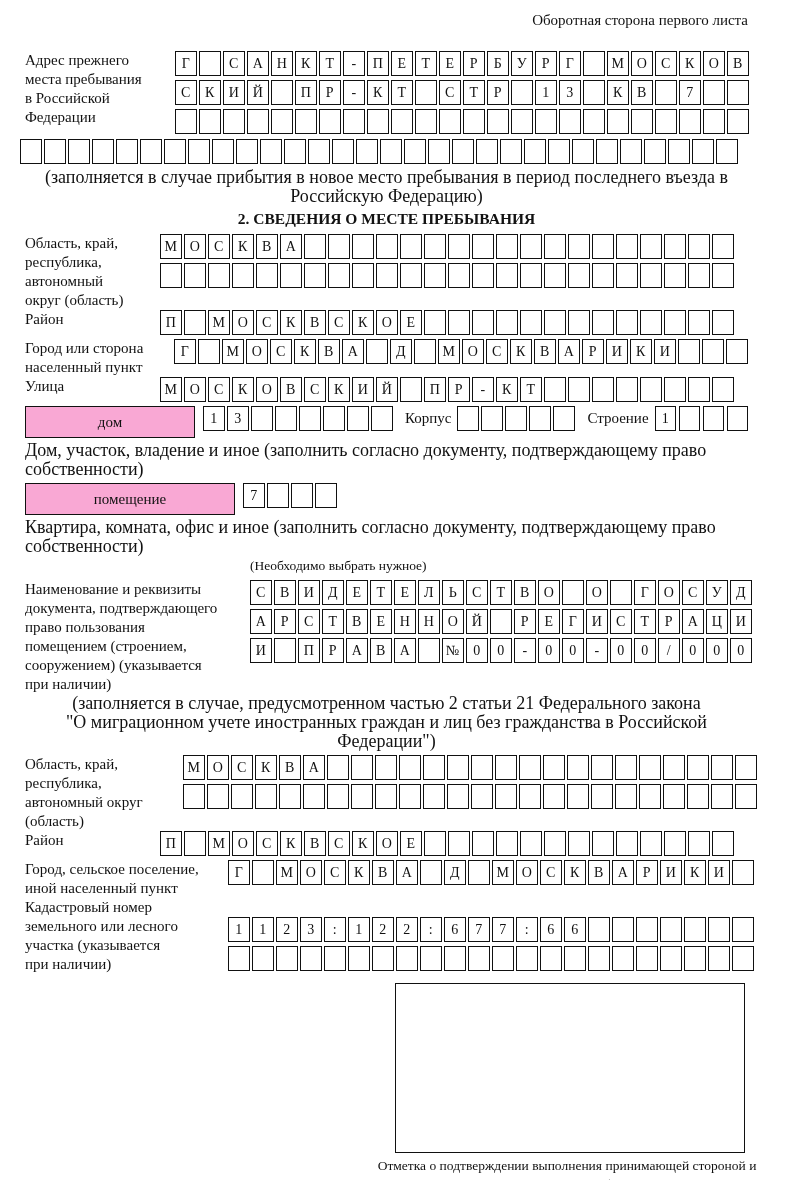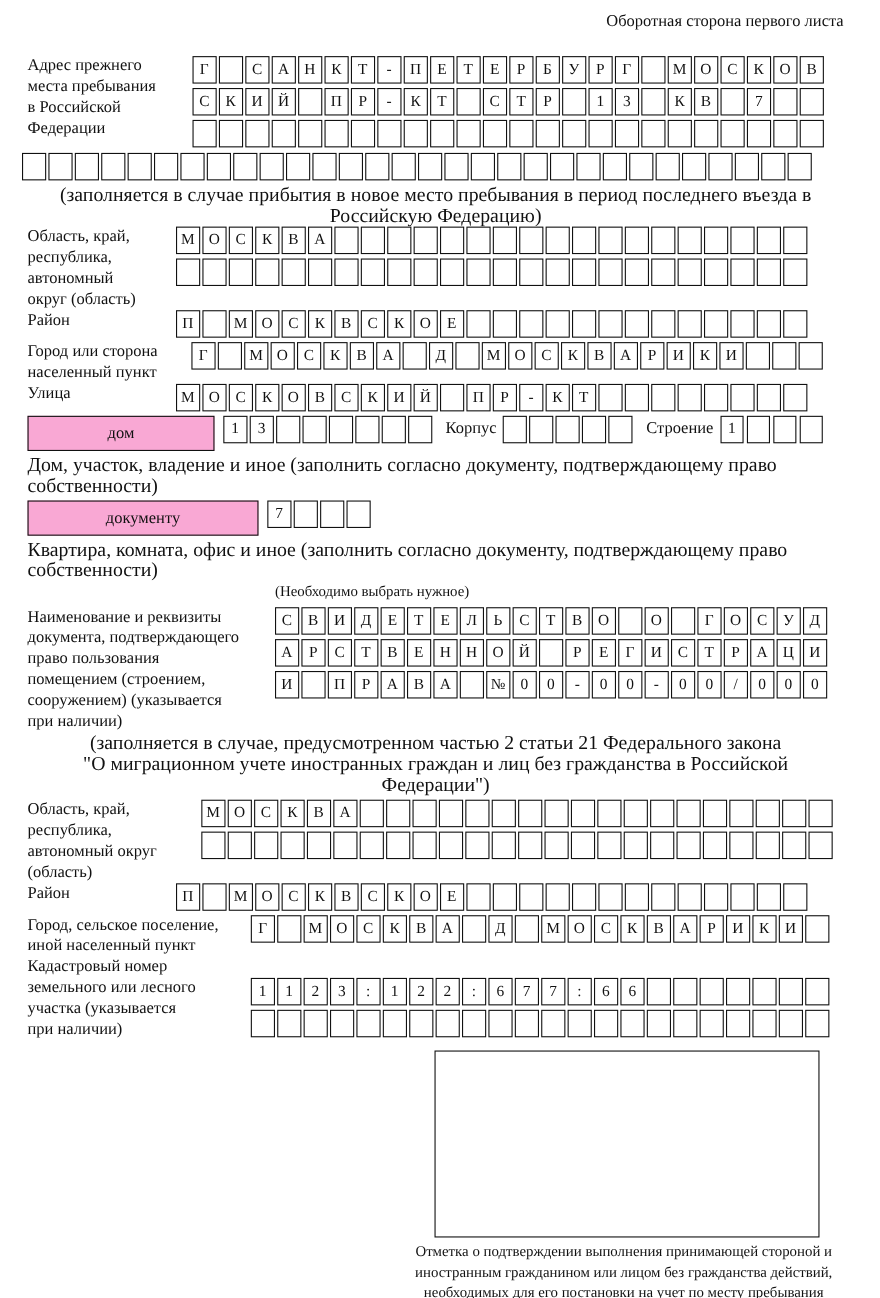--- a/index.html
+++ b/index.html
@@ -1,19 +1,19 @@
 <!DOCTYPE html>
 <html><head>
 <meta charset="utf-8">
 <style>
   html,body{margin:0;padding:0;background:#ffffff;}
   .page{
     width:800px;height:1180px;background:#fff;color:#111;
     font-family:"Liberation Serif","DejaVu Serif",serif;
-    box-sizing:border-box;padding:12px 33px 0 25px;position:relative;overflow:hidden;
+    box-sizing:border-box;padding:12px 52px 0 25px;position:relative;overflow:hidden;
   }
   .doc-title{text-align:right;font-size:15px;margin-bottom:22px;}
   .frow{display:flex;align-items:flex-start;}
   .label{font-size:15px;line-height:19px;white-space:pre-line;flex:0 0 auto;}
   .w135{width:135px;}
   .w150{width:150px;}
   .w158{width:158px;}
   .w200{width:203px;}
   .w222{width:225px;}
   .gridcol{display:flex;flex-direction:column;}
@@ -168,20 +168,21 @@
       <span class="cell"></span>
       <span class="cell"></span>
       <span class="cell"></span>
       <span class="cell"></span>
       <span class="cell"></span>
       <span class="cell"></span>
       <span class="cell"></span>
     </div>
   <div class="note center">(заполняется в случае прибытия в новое место пребывания в период последнего въезда в Российскую Федерацию)</div>
 
+  <div class="sec-header">2. СВЕДЕНИЯ О МЕСТЕ ПРЕБЫВАНИЯ</div>
 
   <div class="frow">
     <div class="label w135">Область, край,
 республика,
 автономный
 округ (область)</div>
     <div class="gridcol">
       <div class="cellrow">
           <span class="cell">М</span>
           <span class="cell">О</span>
@@ -353,21 +354,21 @@
     <div class="cellrow">
         <span class="cell">1</span>
         <span class="cell"></span>
         <span class="cell"></span>
         <span class="cell"></span>
       </div>
   </div>
   <div class="note">Дом, участок, владение и иное (заполнить согласно документу, подтверждающему право собственности)</div>
 
   <div class="houserow mt4">
-    <div class="widebox" style="width:210px;">документу</div>
+    <div class="widebox" style="width:210px;">помещение</div>
     <div class="gap8"></div>
     <div class="cellrow">
         <span class="cell">7</span>
         <span class="cell"></span>
         <span class="cell"></span>
         <span class="cell"></span>
       </div>
   </div>
   <div class="note">Квартира, комната, офис и иное (заполнить согласно документу, подтверждающему право собственности)</div>
 

